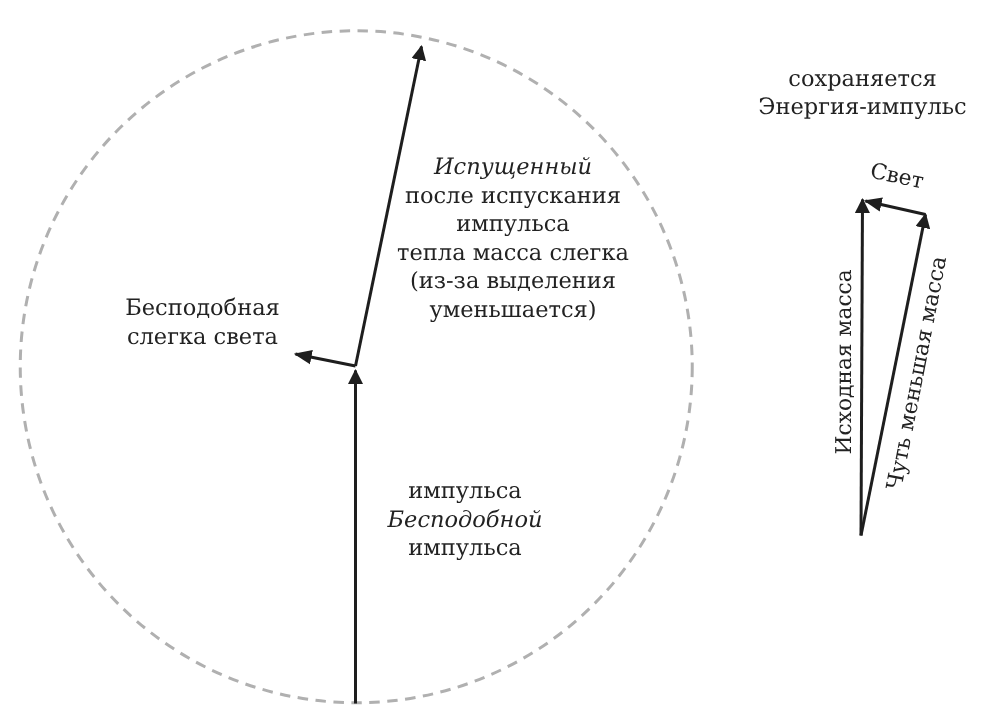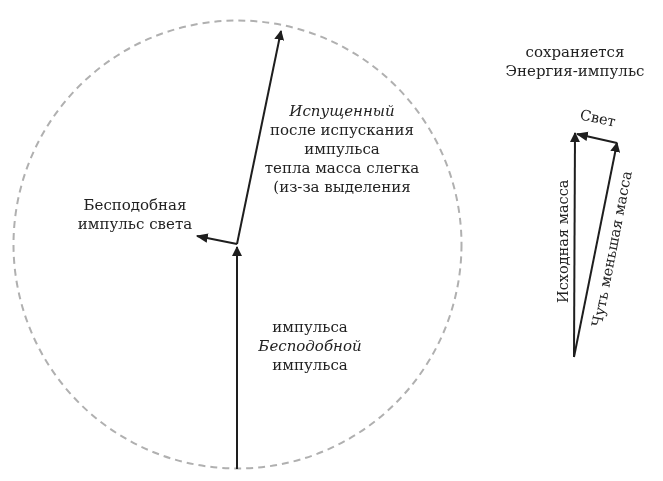--- a/index.html
+++ b/index.html
@@ -35,25 +35,26 @@
   <line x1="574" y1="357" x2="617" y2="143" stroke="#1e1e1e" stroke-width="2" marker-end="url(#ah)"></line>
   <line x1="617" y1="143" x2="577" y2="134" stroke="#1e1e1e" stroke-width="2" marker-end="url(#ahs)"></line>
 </svg>
 
 <div class="label" style="left:262px; top:102px; width:160px;">
   <div class="it">Испущенный</div>
   <div>после испускания</div>
   <div>импульса</div>
   <div>тепла масса слегка</div>
   <div>(из-за выделения</div>
+  <div>уменьшается)</div>
 </div>
 
 <div class="label" style="left:70px; top:196px; width:130px;">
   <div>Беcподобная</div>
-  <div>импульс света</div>
+  <div>слегка света</div>
 </div>
 
 <div class="label" style="left:240px; top:318px; width:140px;">
   <div>импульса</div>
   <div class="it">Беcподобной</div>
   <div>импульса</div>
 </div>
 
 <div class="label" style="left:500px; top:43px; width:150px;">
   <div>сохраняется</div>

